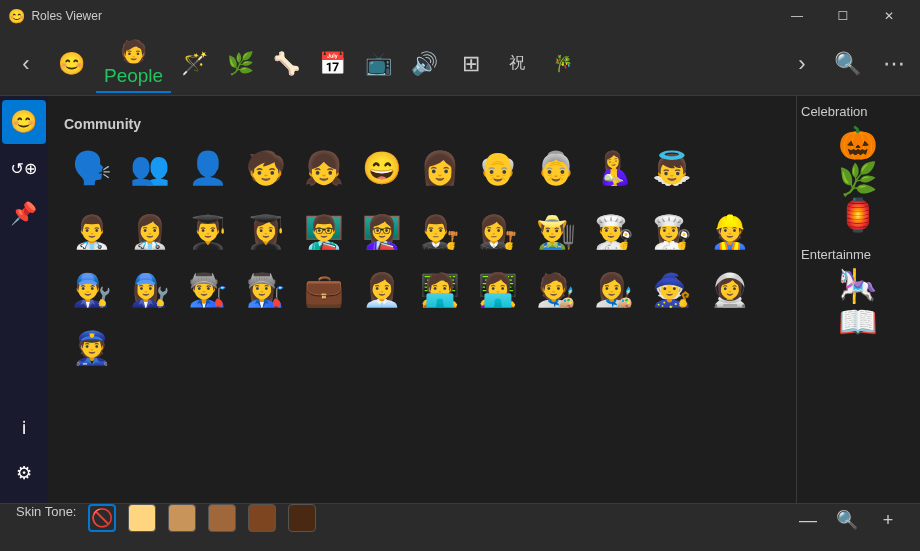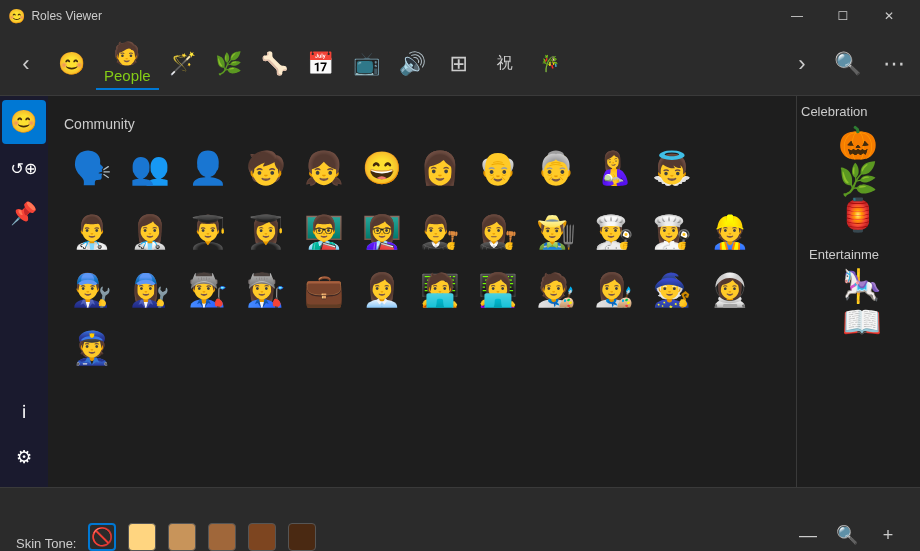--- a/index.html
+++ b/index.html
@@ -79,22 +79,22 @@
     .people-btn-wrapper {
       display: flex;
       flex-direction: column;
       align-items: center;
       cursor: pointer;
       padding: 4px 8px;
       border-bottom: 2px solid #0078d4;
     }
     .people-btn-wrapper .icon { font-size: 22px; }
     .people-btn-wrapper .label {
-      font-size: 15px;
-      color: #84cc16;
+      font-size: 19px;
+      color: #22c55e;
       font-weight: 500;
     }
     .toolbar-right {
       margin-left: auto;
       display: flex;
       align-items: center;
       gap: 2px;
     }
 
     
@@ -179,21 +179,21 @@
       font-size: 32px;
       line-height: 1;
       text-align: center;
     }
 
     
     .section-title {
       font-size: 14px;
       color: #ccc;
       margin: 8px 0 8px 0;
-      font-weight: 400;
+      font-weight: 700;
     }
 
     
     .emoji-grid {
       display: flex;
       flex-wrap: wrap;
       gap: 2px;
       margin-bottom: 8px;
     }
     .emoji-cell {
@@ -202,25 +202,25 @@
       display: flex;
       align-items: center;
       justify-content: center;
       font-size: 32px;
       cursor: pointer;
       border-radius: 4px;
     }
 
     
     .bottom-bar {
-      height: 64px;
+      height: 48px;
       background: #2b2b2b;
       border-top: 1px solid #3a3a3a;
       display: flex;
-      align-items: flex-end;
+      align-items: flex-start;
       padding: 0 16px;
       gap: 12px;
       flex-shrink: 0;
     }
     .skin-tone-label {
       font-size: 13px;
       color: #ccc;
     }
     .skin-tone-btn {
       width: 28px;
@@ -356,21 +356,21 @@
 
   </div>
 
   <div class="right-panel">
     <div class="right-section-title">Celebration</div>
     <div class="right-emoji-grid">
       <div class="right-emoji">🎃</div>
       <div class="right-emoji">🌿</div>
       <div class="right-emoji">🏮</div>
     </div>
-    <div style="margin-top:16px;margin-left:8px;">
+    <div style="margin-top:16px;">
       <div class="right-section-title">Entertainme</div>
       <div class="right-emoji-grid">
         <div class="right-emoji">🎠</div>
         <div class="right-emoji">📖</div>
       </div>
     </div>
   </div>
 
 </div>
 

